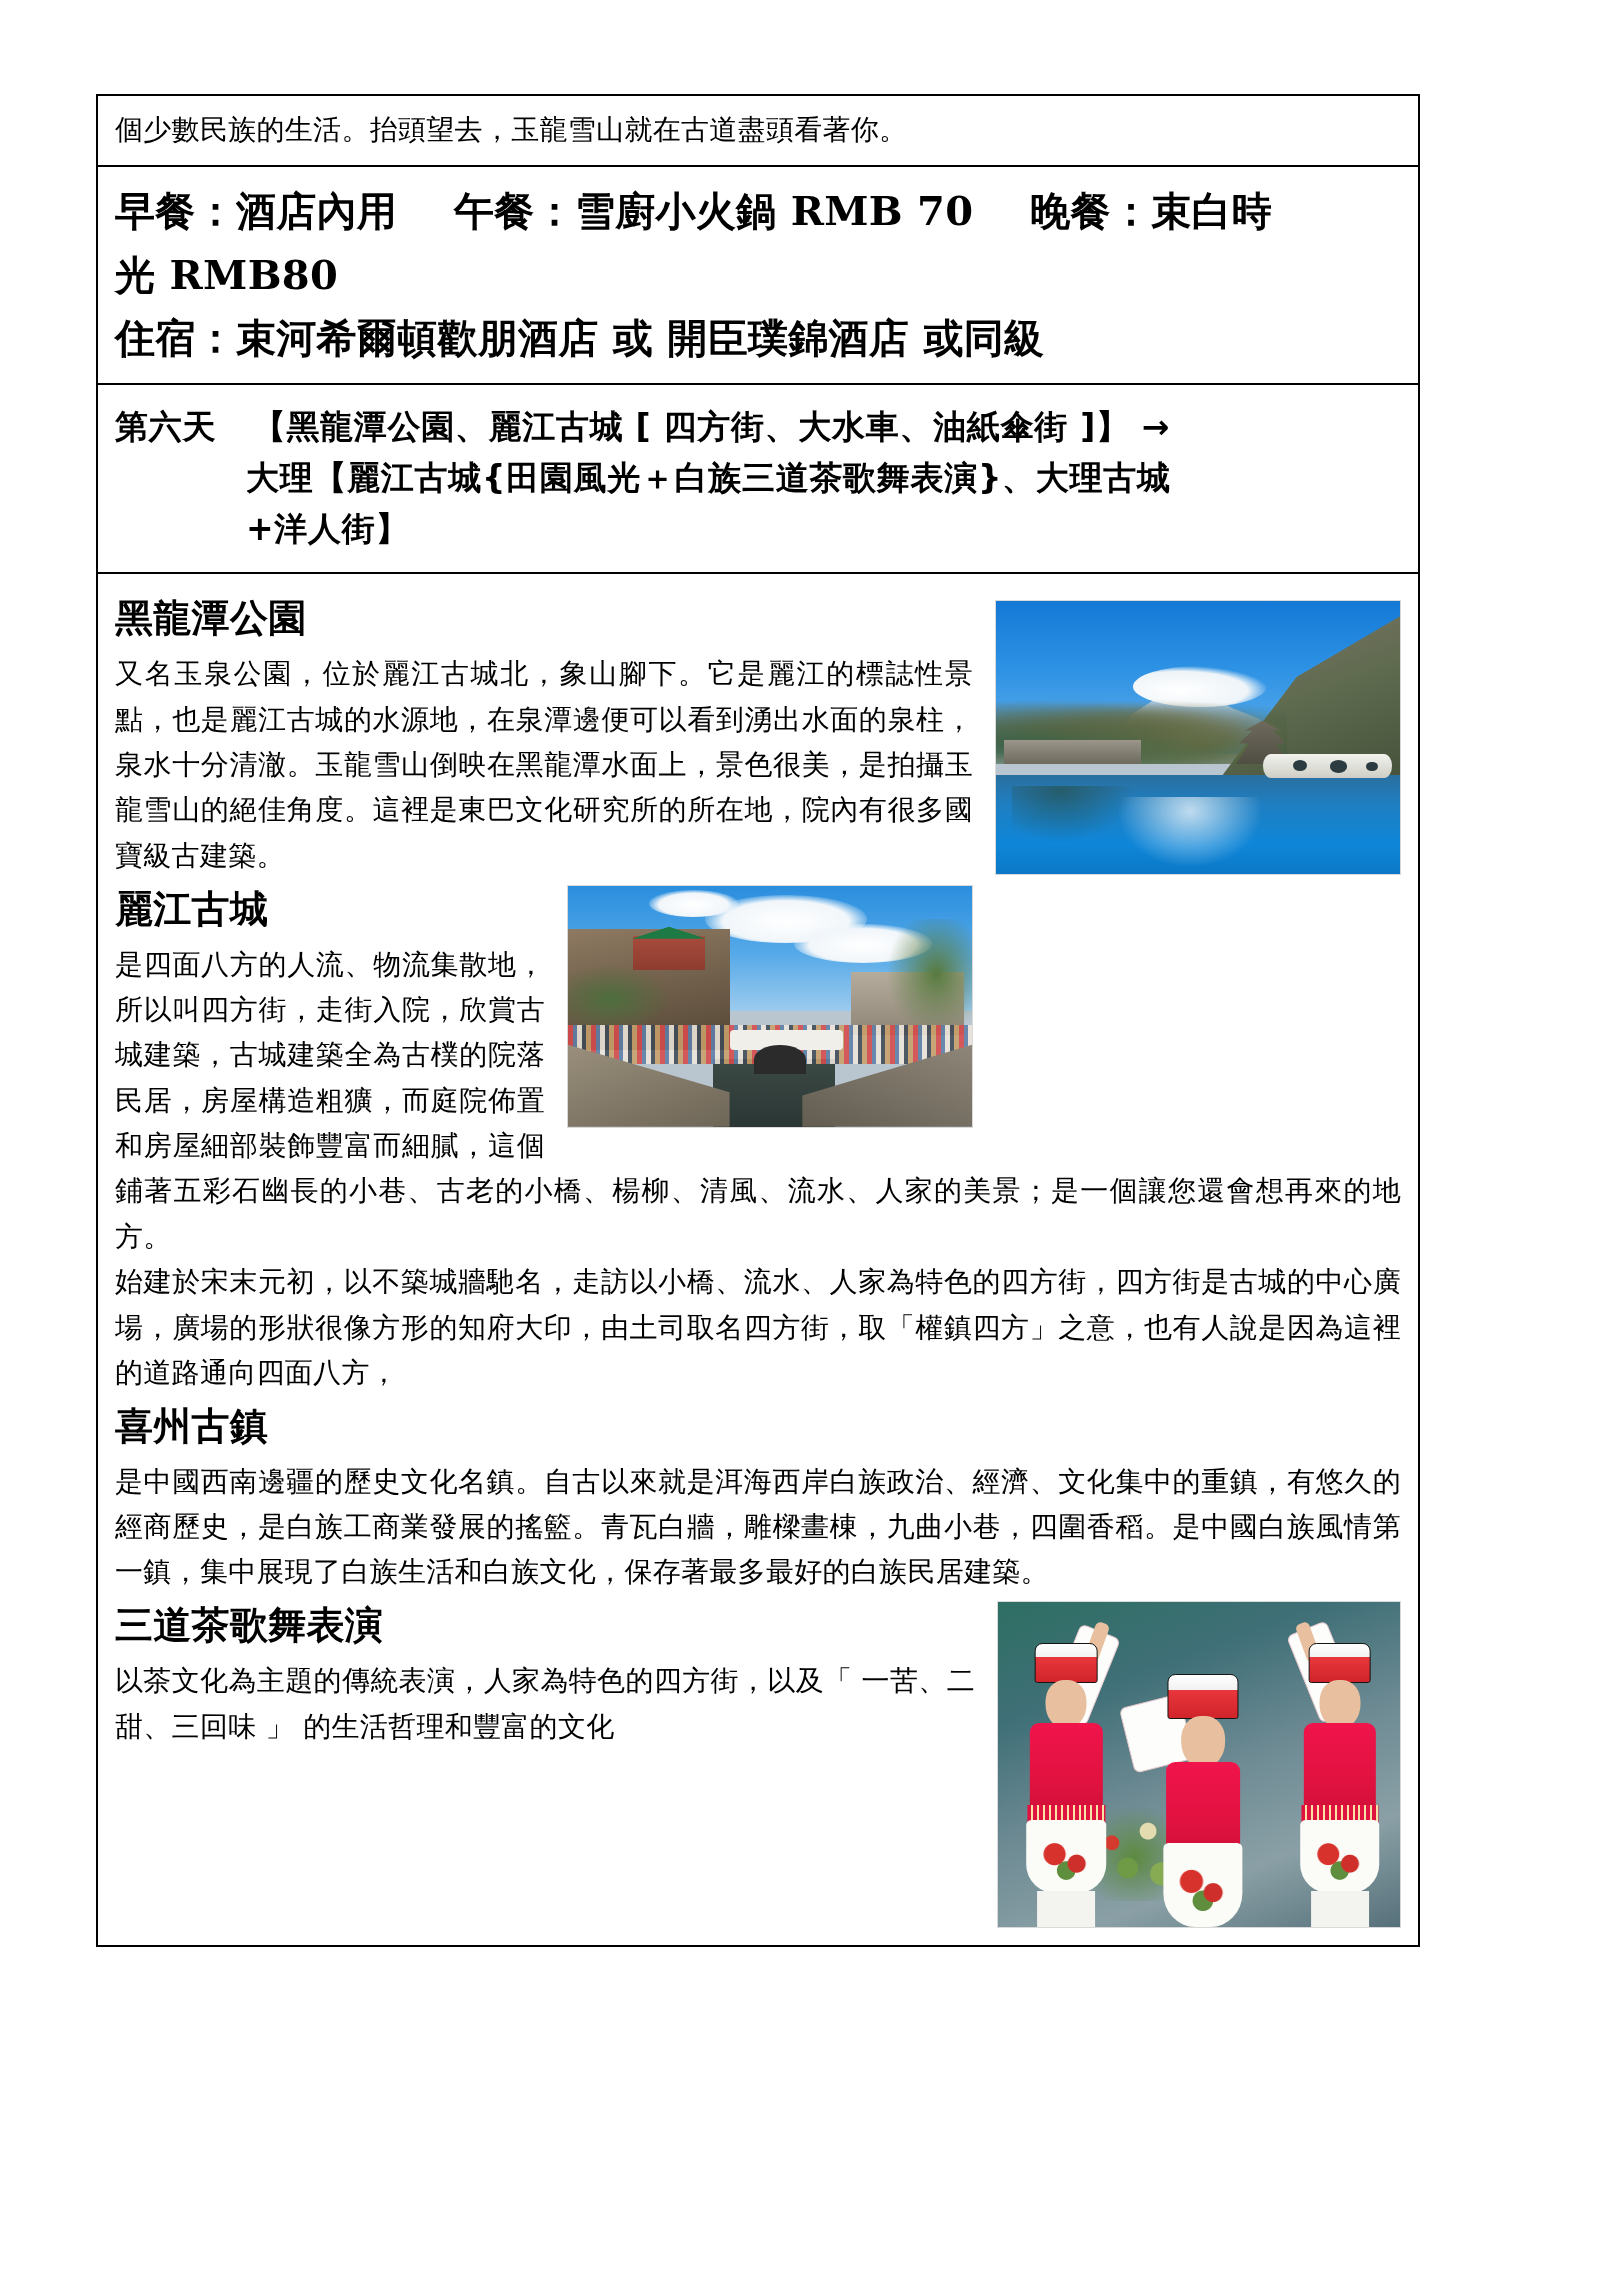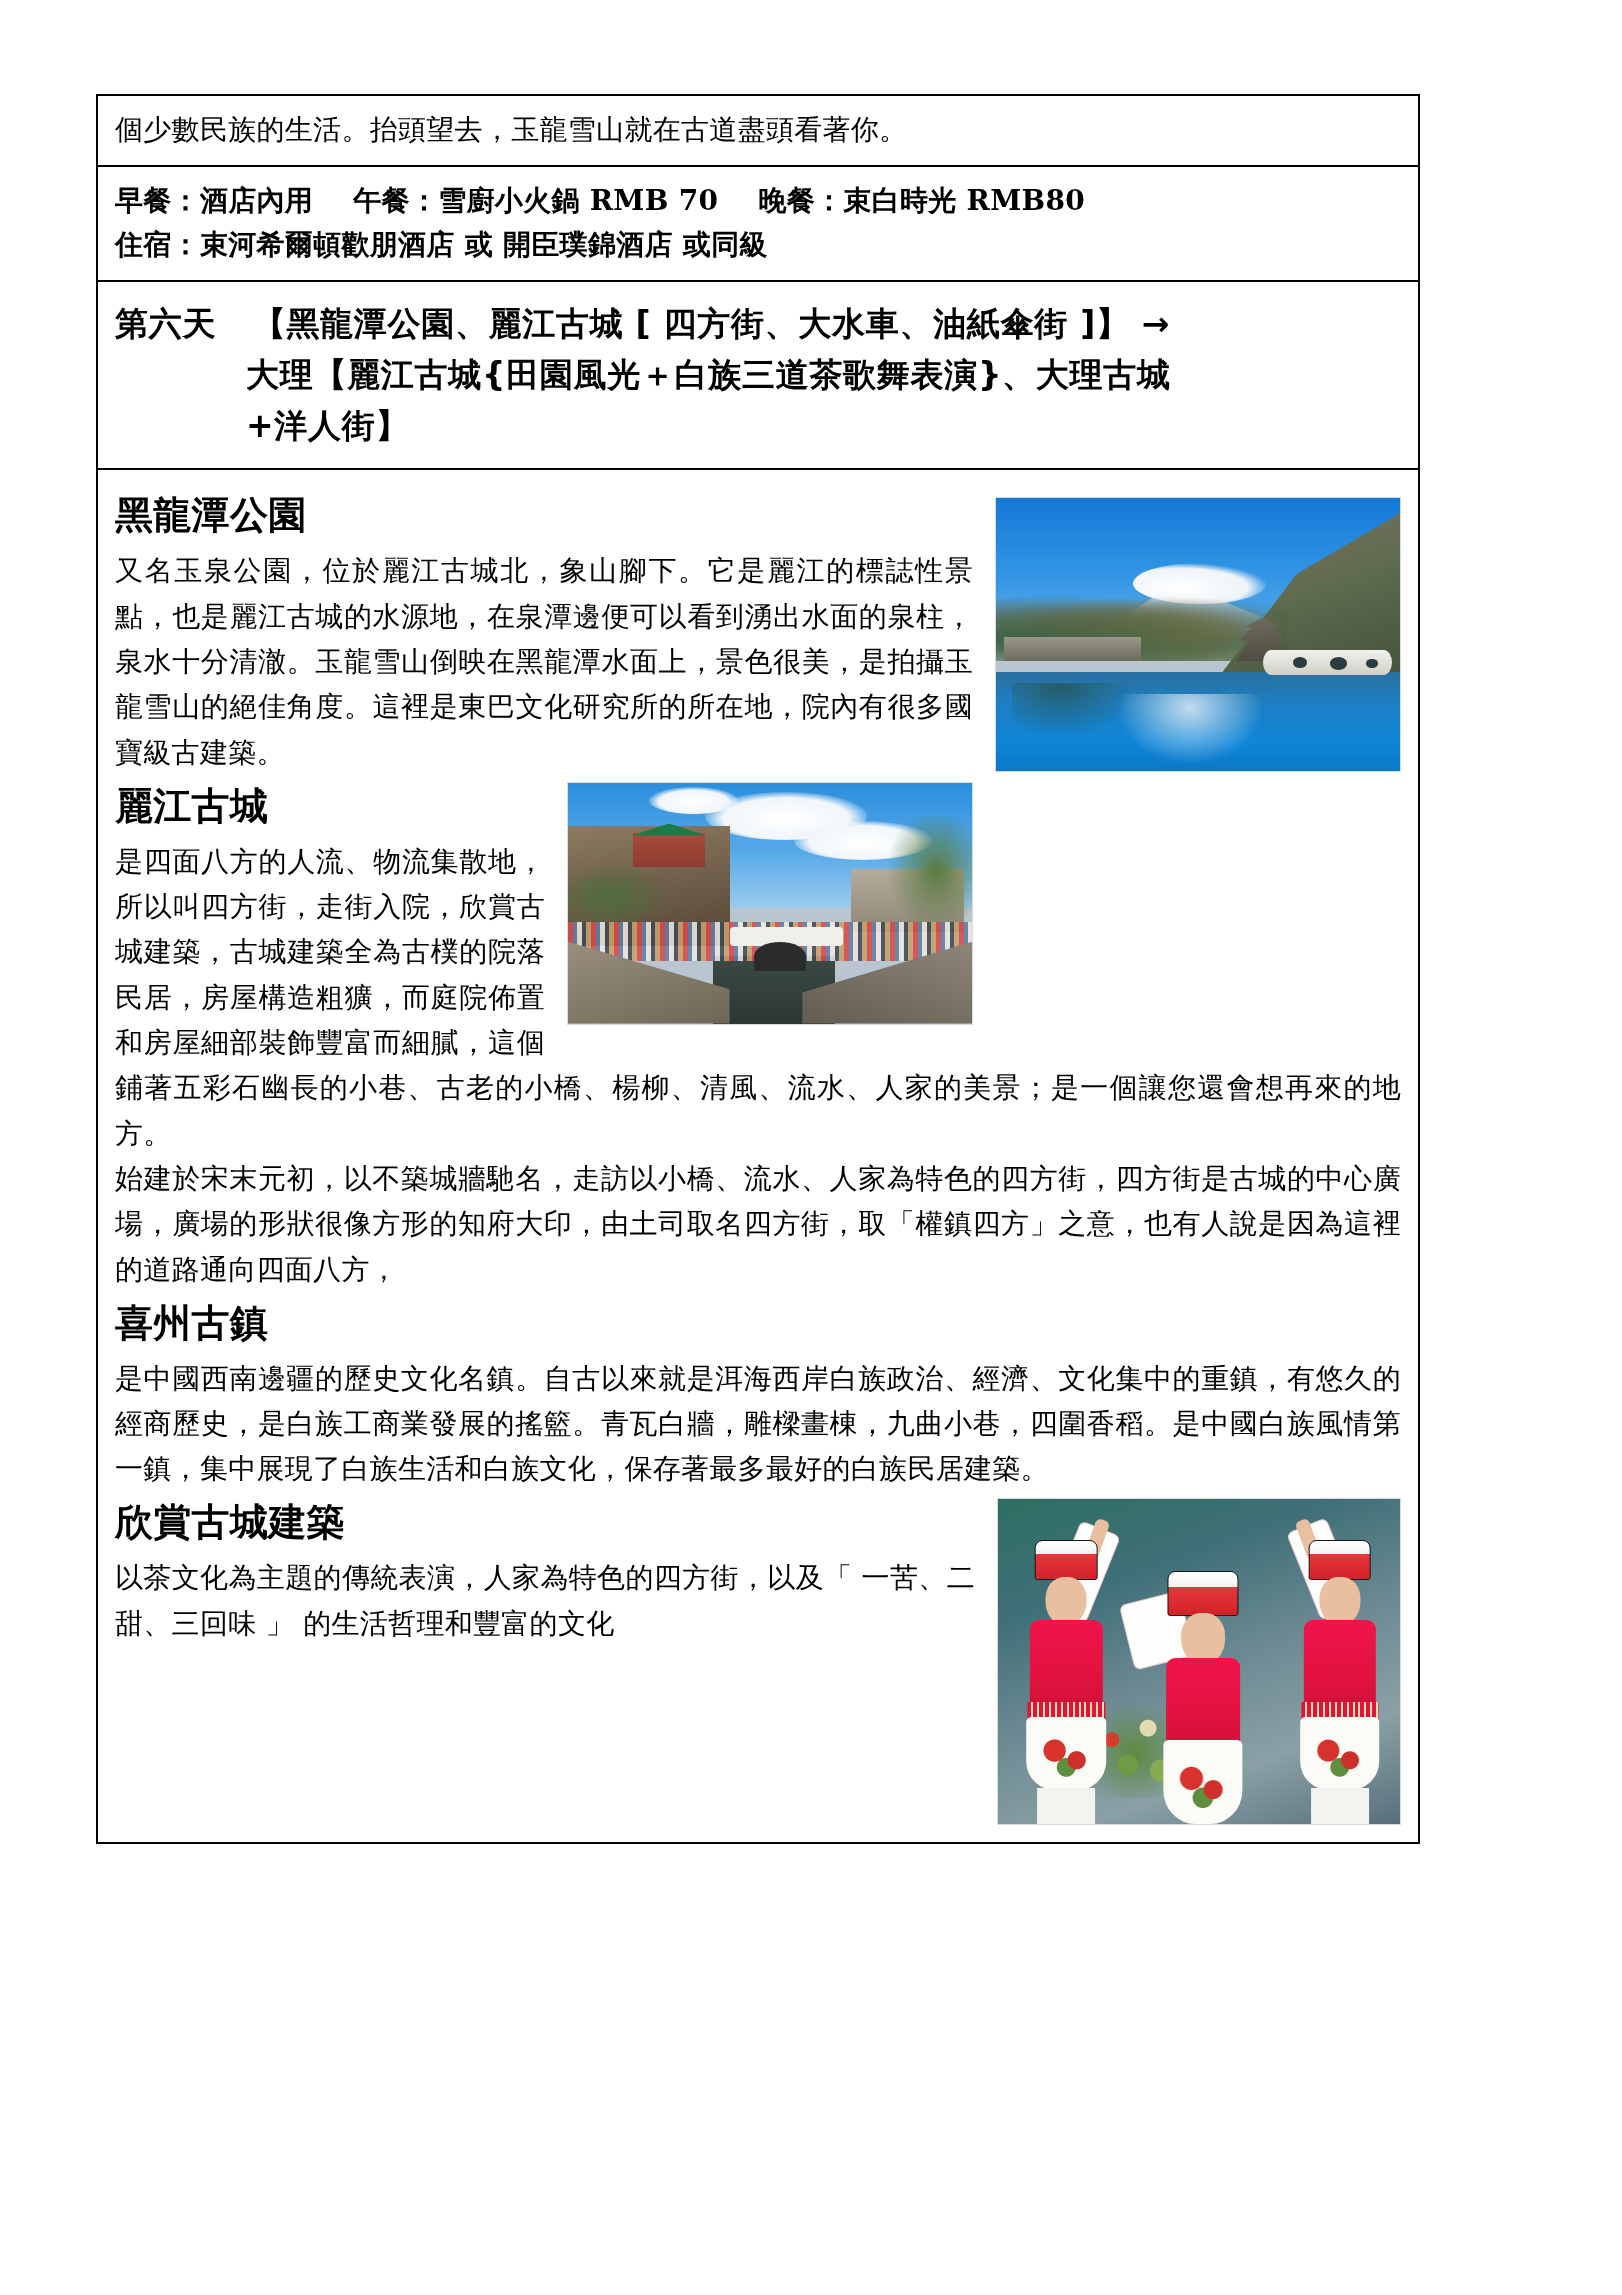--- a/index.html
+++ b/index.html
@@ -48,21 +48,21 @@
   }
 
   
   .cjk-body {
     font-size: 28px;
     line-height: 1.58;
     letter-spacing: 0.3px;
     font-weight: 400;
   }
   .cjk-bold {
-    font-size: 28px;
+    font-size: 40px;
     line-height: 1.58;
     font-weight: 700;
     letter-spacing: 0.3px;
   }
   .cjk-title {
     font-size: 33px;
     line-height: 1.55;
     font-weight: 700;
     letter-spacing: 0.7px;
   }
@@ -410,21 +410,21 @@
             <div class="d-arm" style="right:70%; top:0%; width:12%; height:13%; transform:rotate(-20deg);"></div>
             <div class="d-hat" style="top:7%; width:52%; height:13%;"></div>
             <div class="d-face" style="top:19%; width:34%; height:16%;"></div>
             <div class="d-dress" style="top:33%; width:60%; height:34%;"></div>
             <div class="d-sash" style="top:60%; width:64%; height:6%;"></div>
             <div class="d-apron" style="top:65%; width:66%; height:24%;"></div>
             <div class="d-leg" style="top:88%; width:48%; height:12%;"></div>
           </div>
         </div>
 
-        <div class="sec-head">欣賞古城建築</div>
+        <div class="sec-head">三道茶歌舞表演</div>
         <p class="para">以茶文化為主題的傳統表演，人家為特色的四方街，以及「 一苦、二甜、三回味 」 的生活哲理和豐富的文化</p>
 
       </div>
     </div>
 
   </div>
 </div>
 
 
 </body></html>

